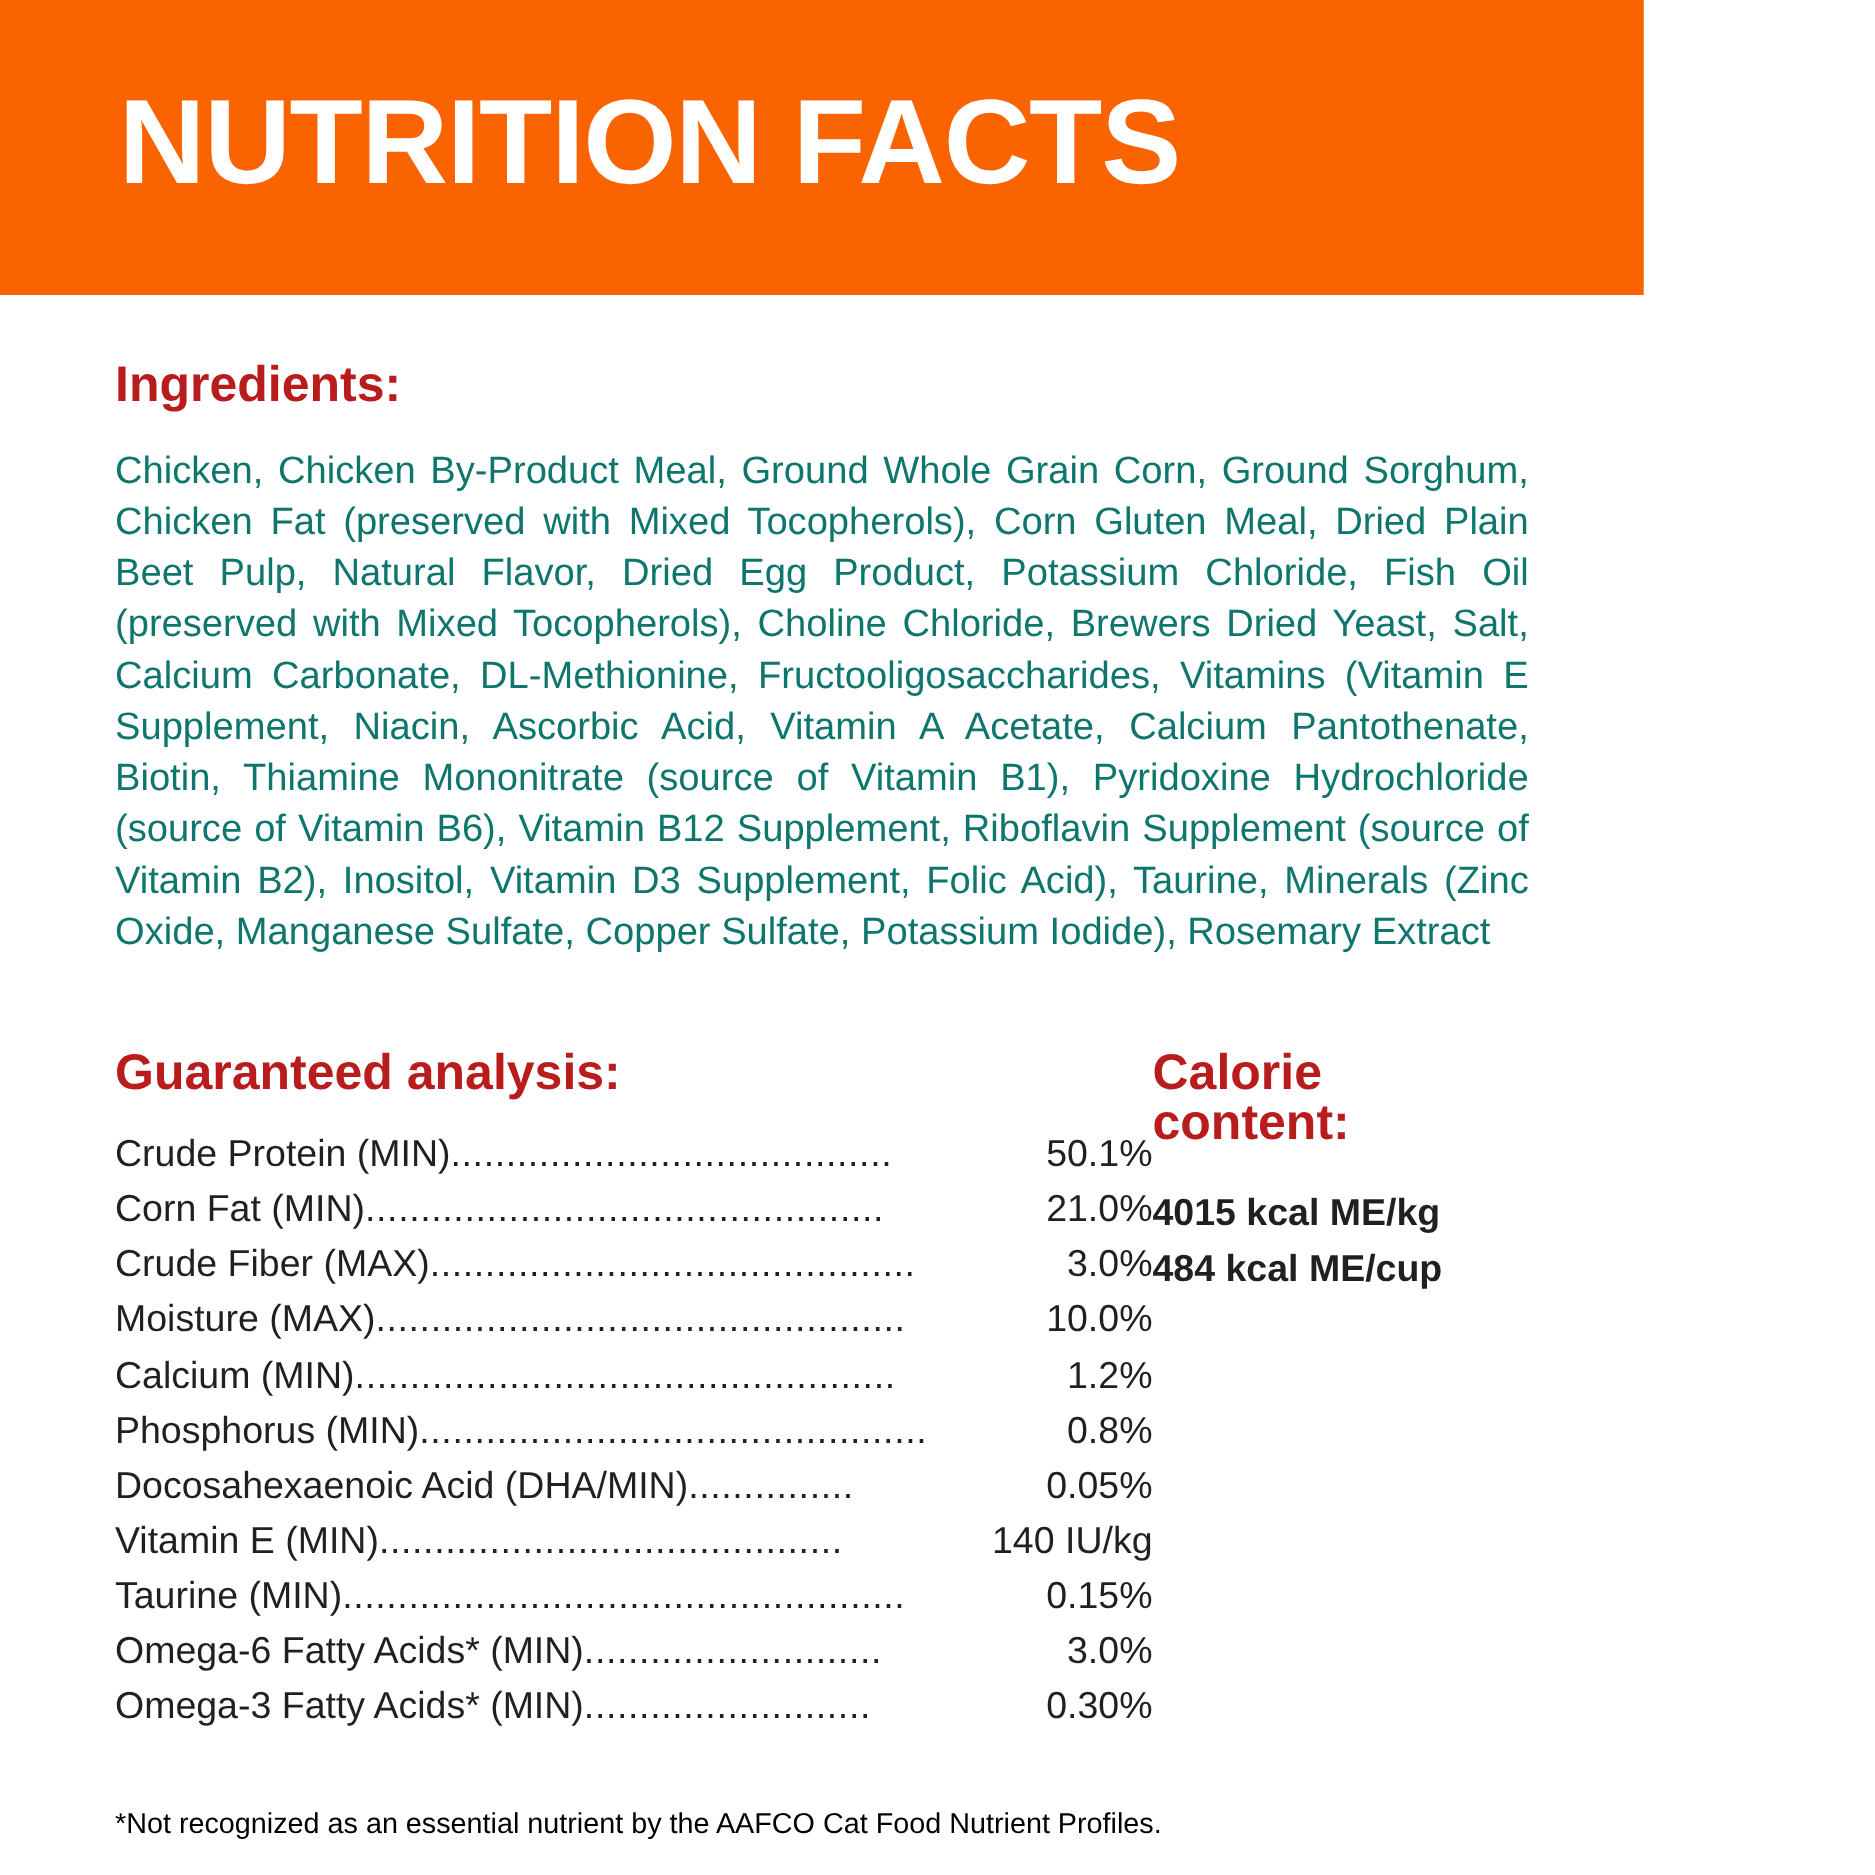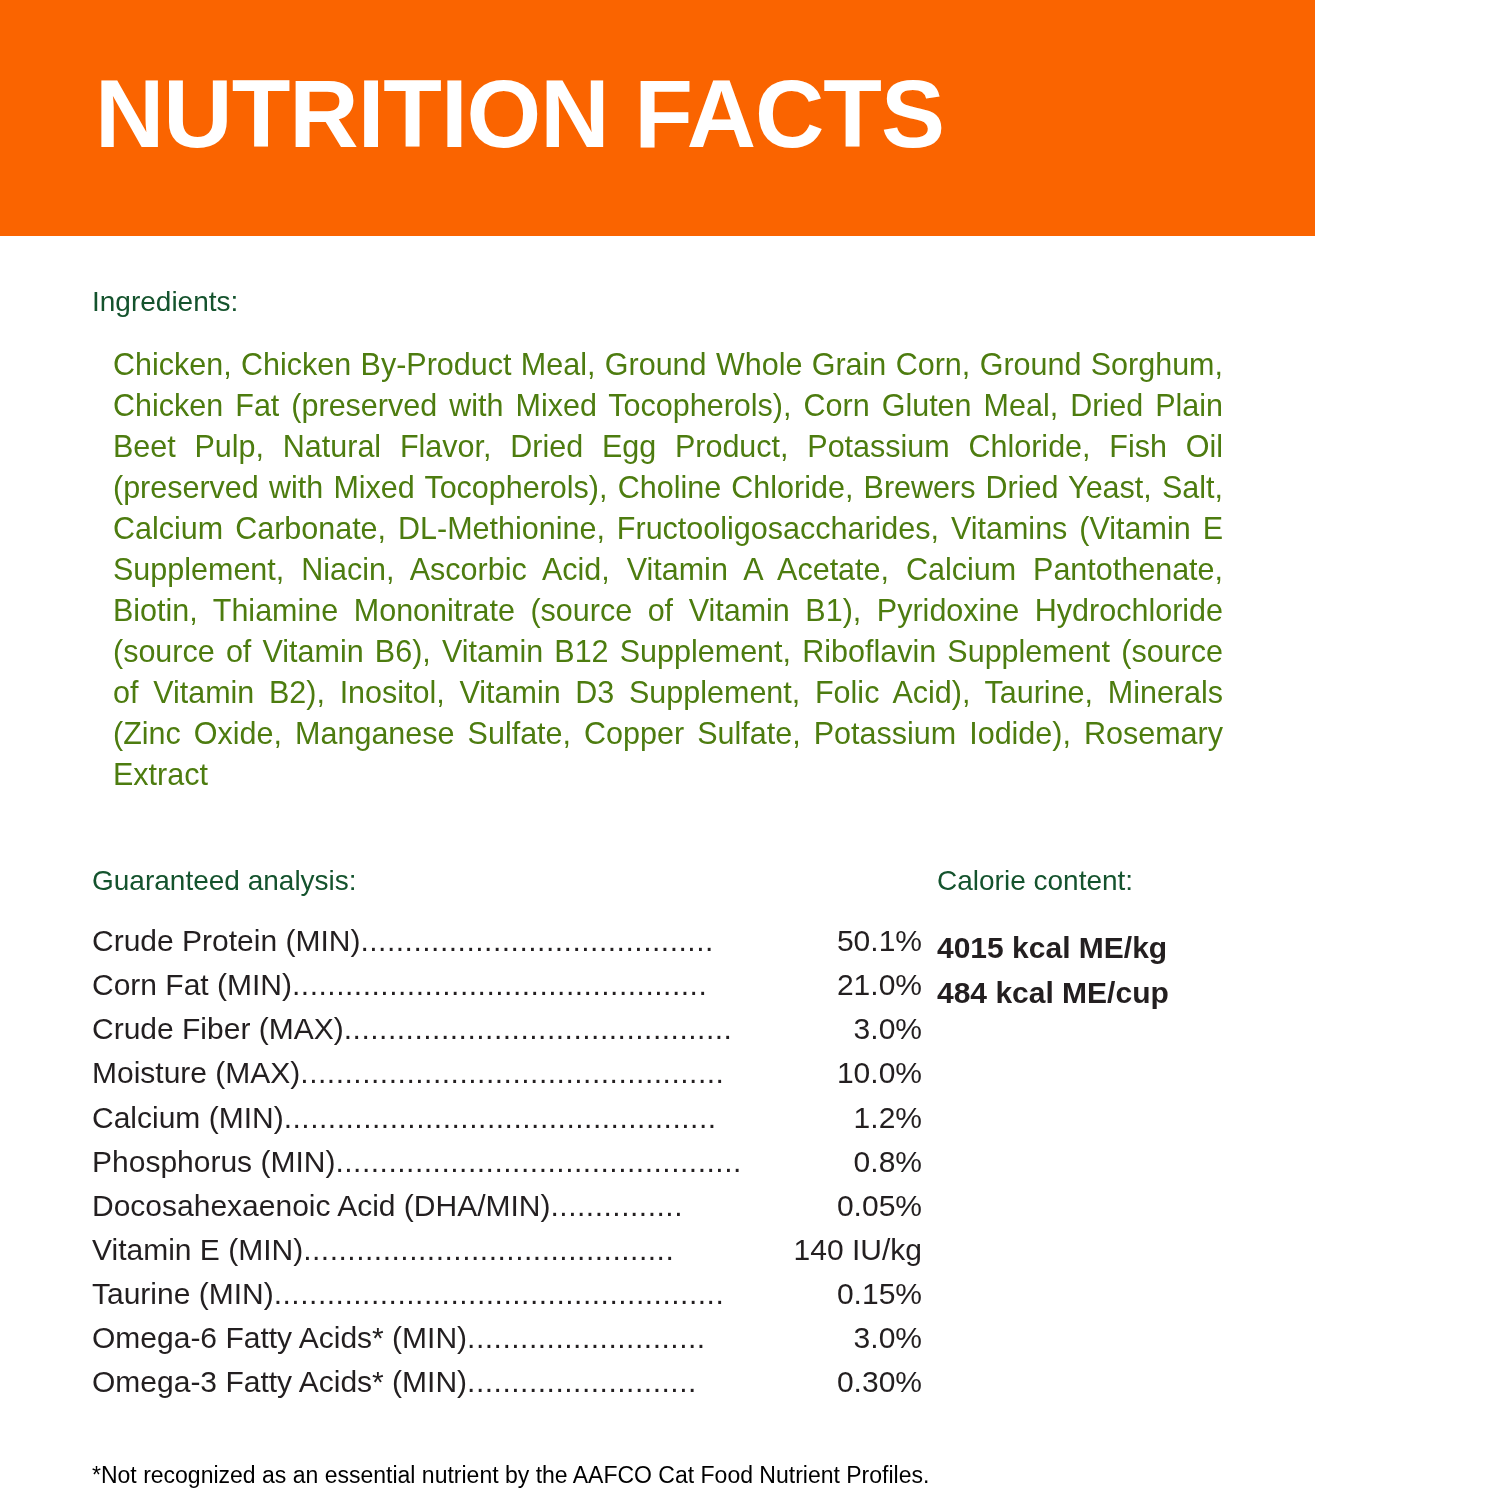--- a/index.html
+++ b/index.html
@@ -36,42 +36,40 @@
     letter-spacing: -1px;
     line-height: 1;
     margin: 0;
     margin-top: -8px;
   }
   .content {
     box-sizing: border-box;
     padding: 0 92px;
   }
   .section-title {
-    color: #14532d;
-    font-size: 28px;
-    font-weight: normal;
+    color: #b91c1c;
+    font-size: 40px;
+    font-weight: bold;
     margin: 0;
     line-height: 1;
   }
   .ingredients-title {
     padding-top: 52px;
   }
   .ingredients-body {
     margin-top: 28px;
     font-size: 30.5px;
     line-height: 1.345;
     text-align: justify;
-    color: #4d7c0f;
+    color: #0f766e;
     max-width: 1318px;
-    margin-left: 21px;
   }
   .lower {
     display: flex;
     margin-top: 72px;
-    gap: 15px;
   }
   .col-left {
     width: 830px;
   }
   .col-right {
     flex: 1;
     padding-left: 0px;
   }
   .ga-list {
     margin-top: 24px;

